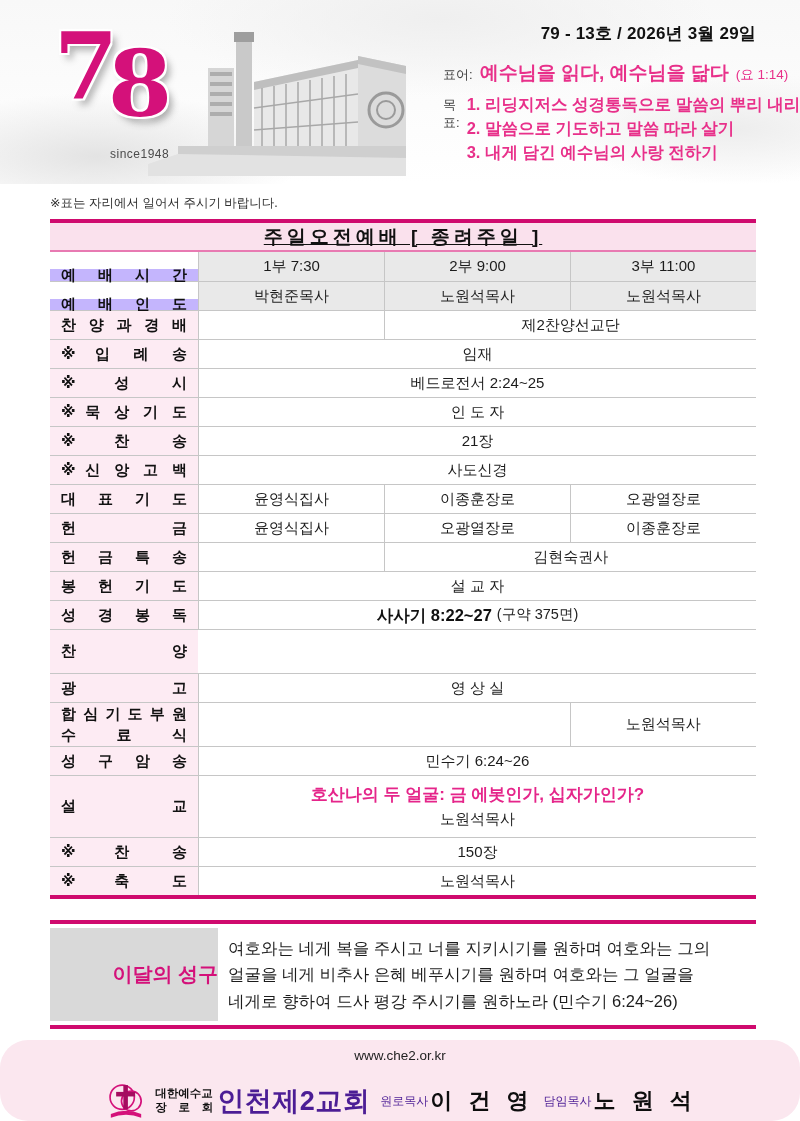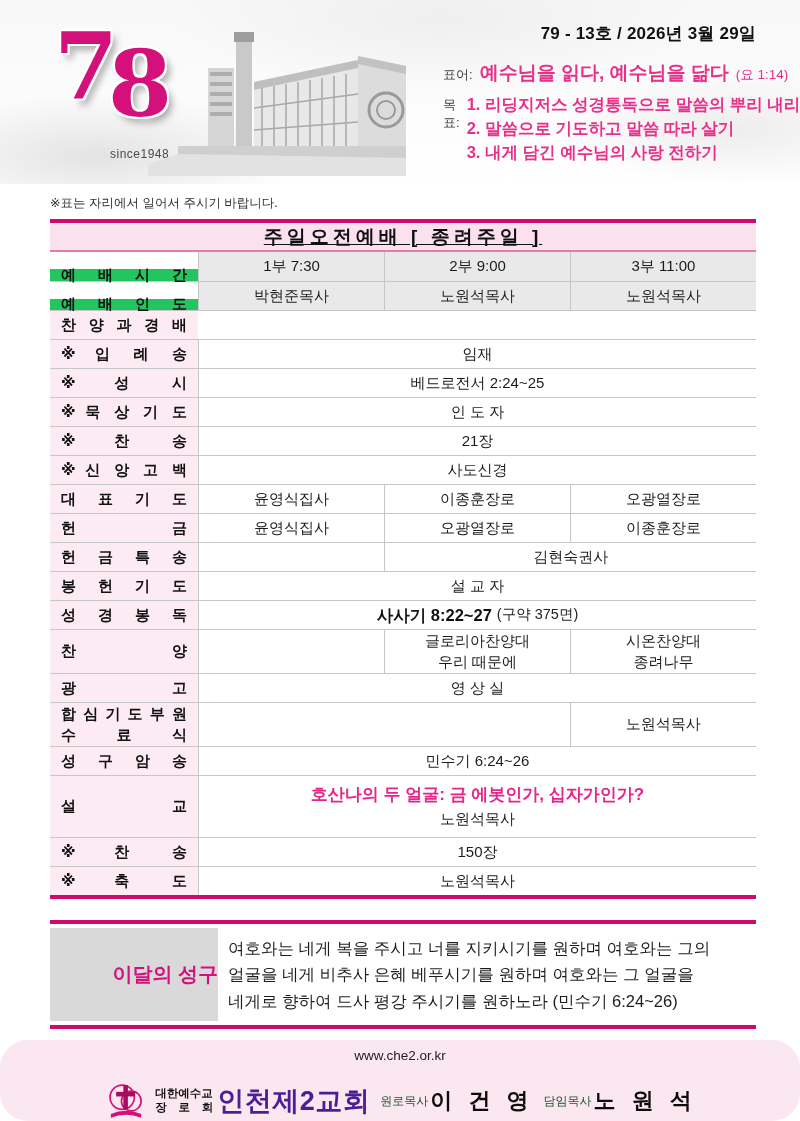--- a/index.html
+++ b/index.html
@@ -40,21 +40,21 @@
   .ttitle { height:29px; background:#fae1ed; border-bottom:2px solid #e87ab2;
     display:flex; align-items:center; justify-content:center;
     font-size:19px; font-weight:bold; color:#111; letter-spacing:4px;text-decoration:underline; }
   .trow { display:flex; }
   .trow + .trow { border-top:1px solid #c6c6c6; }
   .h-std { height:29px; } .h-tall { height:44px; } .h-sermon { height:62px; }
   .tlabel { width:148px; background:#fdebf3; padding:0 11px;
     display:flex; flex-direction:column; justify-content:center; }
   .tlabel > span { width:100%; font-size:15px; font-weight:bold; color:#111;
     text-align:justify; text-align-last:justify; white-space:pre-line; line-height:1.35; }
-  .white-label .tlabel { background:#22c55e;margin-top:17px; }
+  .white-label .tlabel { background:#c4b5fd;margin-top:17px; }
   .tvals { flex:1; display:flex; border-left:1px solid #c6c6c6; }
   .tcell { flex:1; display:flex; flex-direction:column; align-items:center; justify-content:center;
     font-size:15px; color:#1c1c1c; text-align:center; line-height:1.35; }
   .tcell + .tcell { border-left:1px solid #c6c6c6; }
   .span2 { flex:2; }
   .grayrow .tcell { background:#e9e9e9; }
   .cell-inline { flex-direction:row; align-items:center; gap:5px; }
   .passage { font-size:16.5px; font-weight:bold; color:#111; }
   .page-ref { font-size:14.5px; color:#222; }
   .sermon-title { font-size:17px; font-weight:bold; color:#e5258a; margin-bottom:2px; }
@@ -70,21 +70,21 @@
     line-height:1.6; white-space:pre-line; }
 
   
   .footer { position:absolute; left:0; top:1040px; width:800px; height:81px; background:#fbe7ef;border-radius:28px; }
   .site { text-align:center; padding-top:8px; font-size:13.5px; color:#222; }
   .church-row { display:flex; align-items:center; justify-content:center; margin-top:16px; }
   .emblem { width:46px; height:44px; margin-right:6px; }
   .denom { font-size:11.5px; font-weight:bold; color:#111; white-space:pre-line;
     line-height:1.2; width:58px; text-align:justify; text-align-last:justify; margin-right:4px; }
   .church-name { font-size:27px; font-weight:bold; color:#4c1d95; letter-spacing:.5px; }
-  .role-label { font-size:12px; color:#14532d; margin-left:10px; margin-right:2px; }
+  .role-label { font-size:12px; color:#4c1d95; margin-left:10px; margin-right:2px; }
   .pastor-name { font-size:22px; font-weight:bold; color:#0d0d0d; letter-spacing:5px; }
 </style>
 </head>
 <body>
 
 <div id="page">
 
   <div class="masthead">
     <div class="issue-no">79 - 13호 / 2026년 3월 29일</div>
     <div class="logo78"><span class="d7">7</span><span class="d8">8</span></div>
@@ -161,20 +161,24 @@
         <div class="tcell">박현준목사</div>
         <div class="tcell">노원석목사</div>
         <div class="tcell">노원석목사</div>
       </div>
     </div>
 
     <div class="trow h-std">
       <div class="tlabel">
           <span>찬 양 과 경 배</span>
         </div>
+      <div class="tvals">
+        <div class="tcell"></div>
+        <div class="tcell span2">제2찬양선교단</div>
+      </div>
     </div>
 
     <div class="trow h-std">
       <div class="tlabel">
           <span>※입 례 송</span>
         </div>
       <div class="tvals">
           <div class="tcell">임재</div>
         </div>
     </div>
@@ -265,31 +269,20 @@
           <span class="passage">사사기 8:22~27</span>
           <span class="page-ref">(구약 375면)</span>
         </div>
       </div>
     </div>
 
     <div class="trow h-tall">
       <div class="tlabel">
           <span>찬 양</span>
         </div>
-      <div class="tvals">
-        <div class="tcell"></div>
-        <div class="tcell">
-          <div>글로리아찬양대</div>
-          <div>우리 때문에</div>
-        </div>
-        <div class="tcell">
-          <div>시온찬양대</div>
-          <div>종려나무</div>
-        </div>
-      </div>
     </div>
 
     <div class="trow h-std">
       <div class="tlabel">
           <span>광 고</span>
         </div>
       <div class="tvals">
           <div class="tcell">영 상 실</div>
         </div>
     </div>

